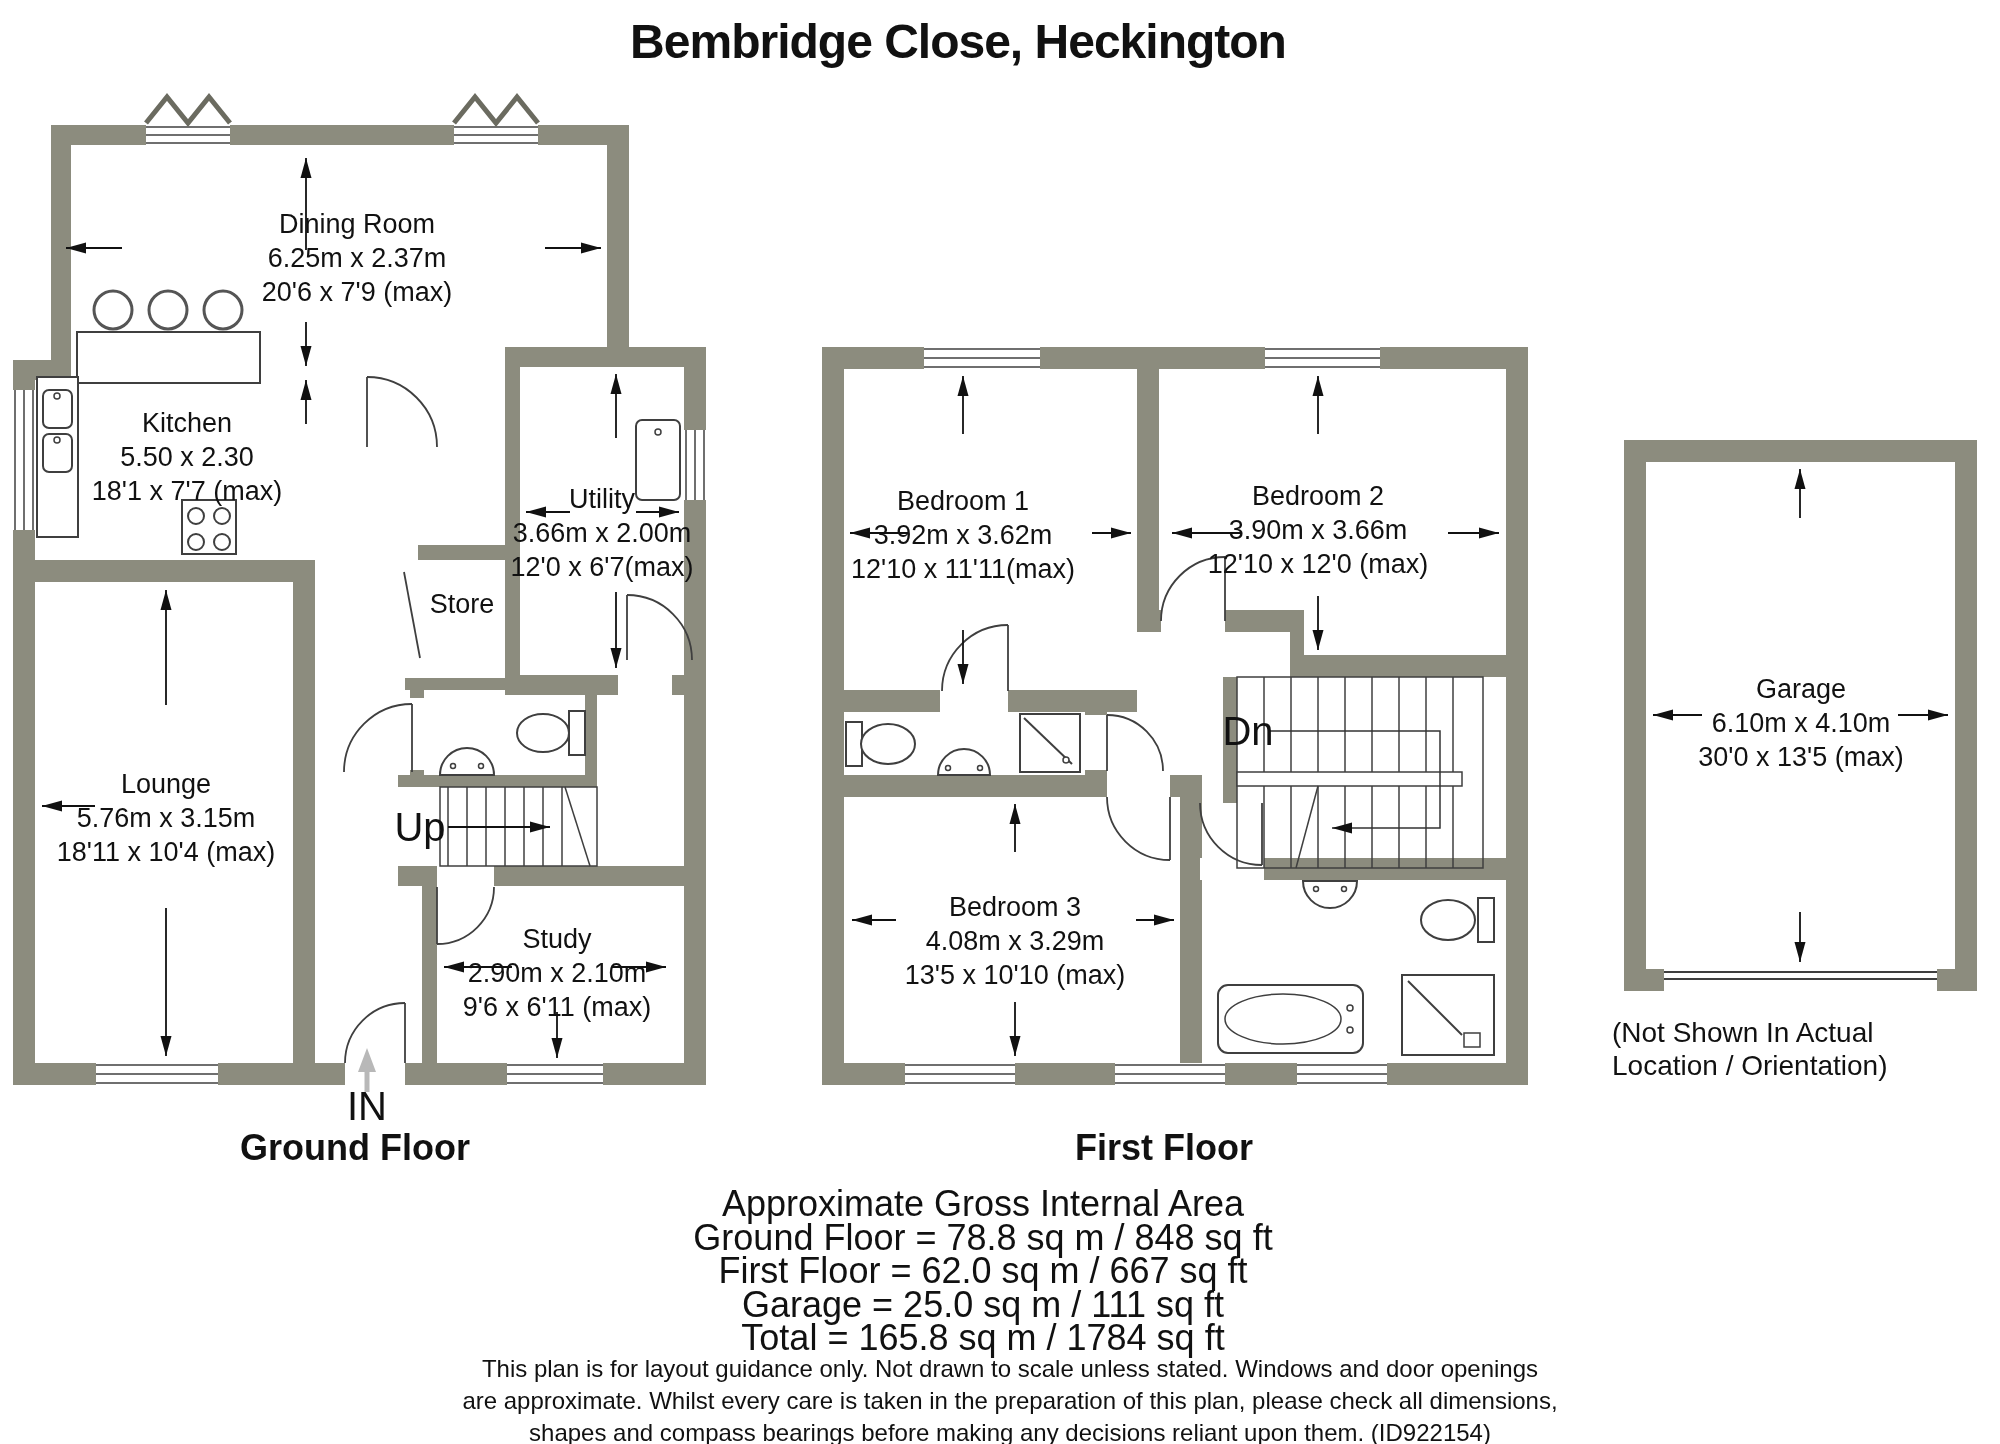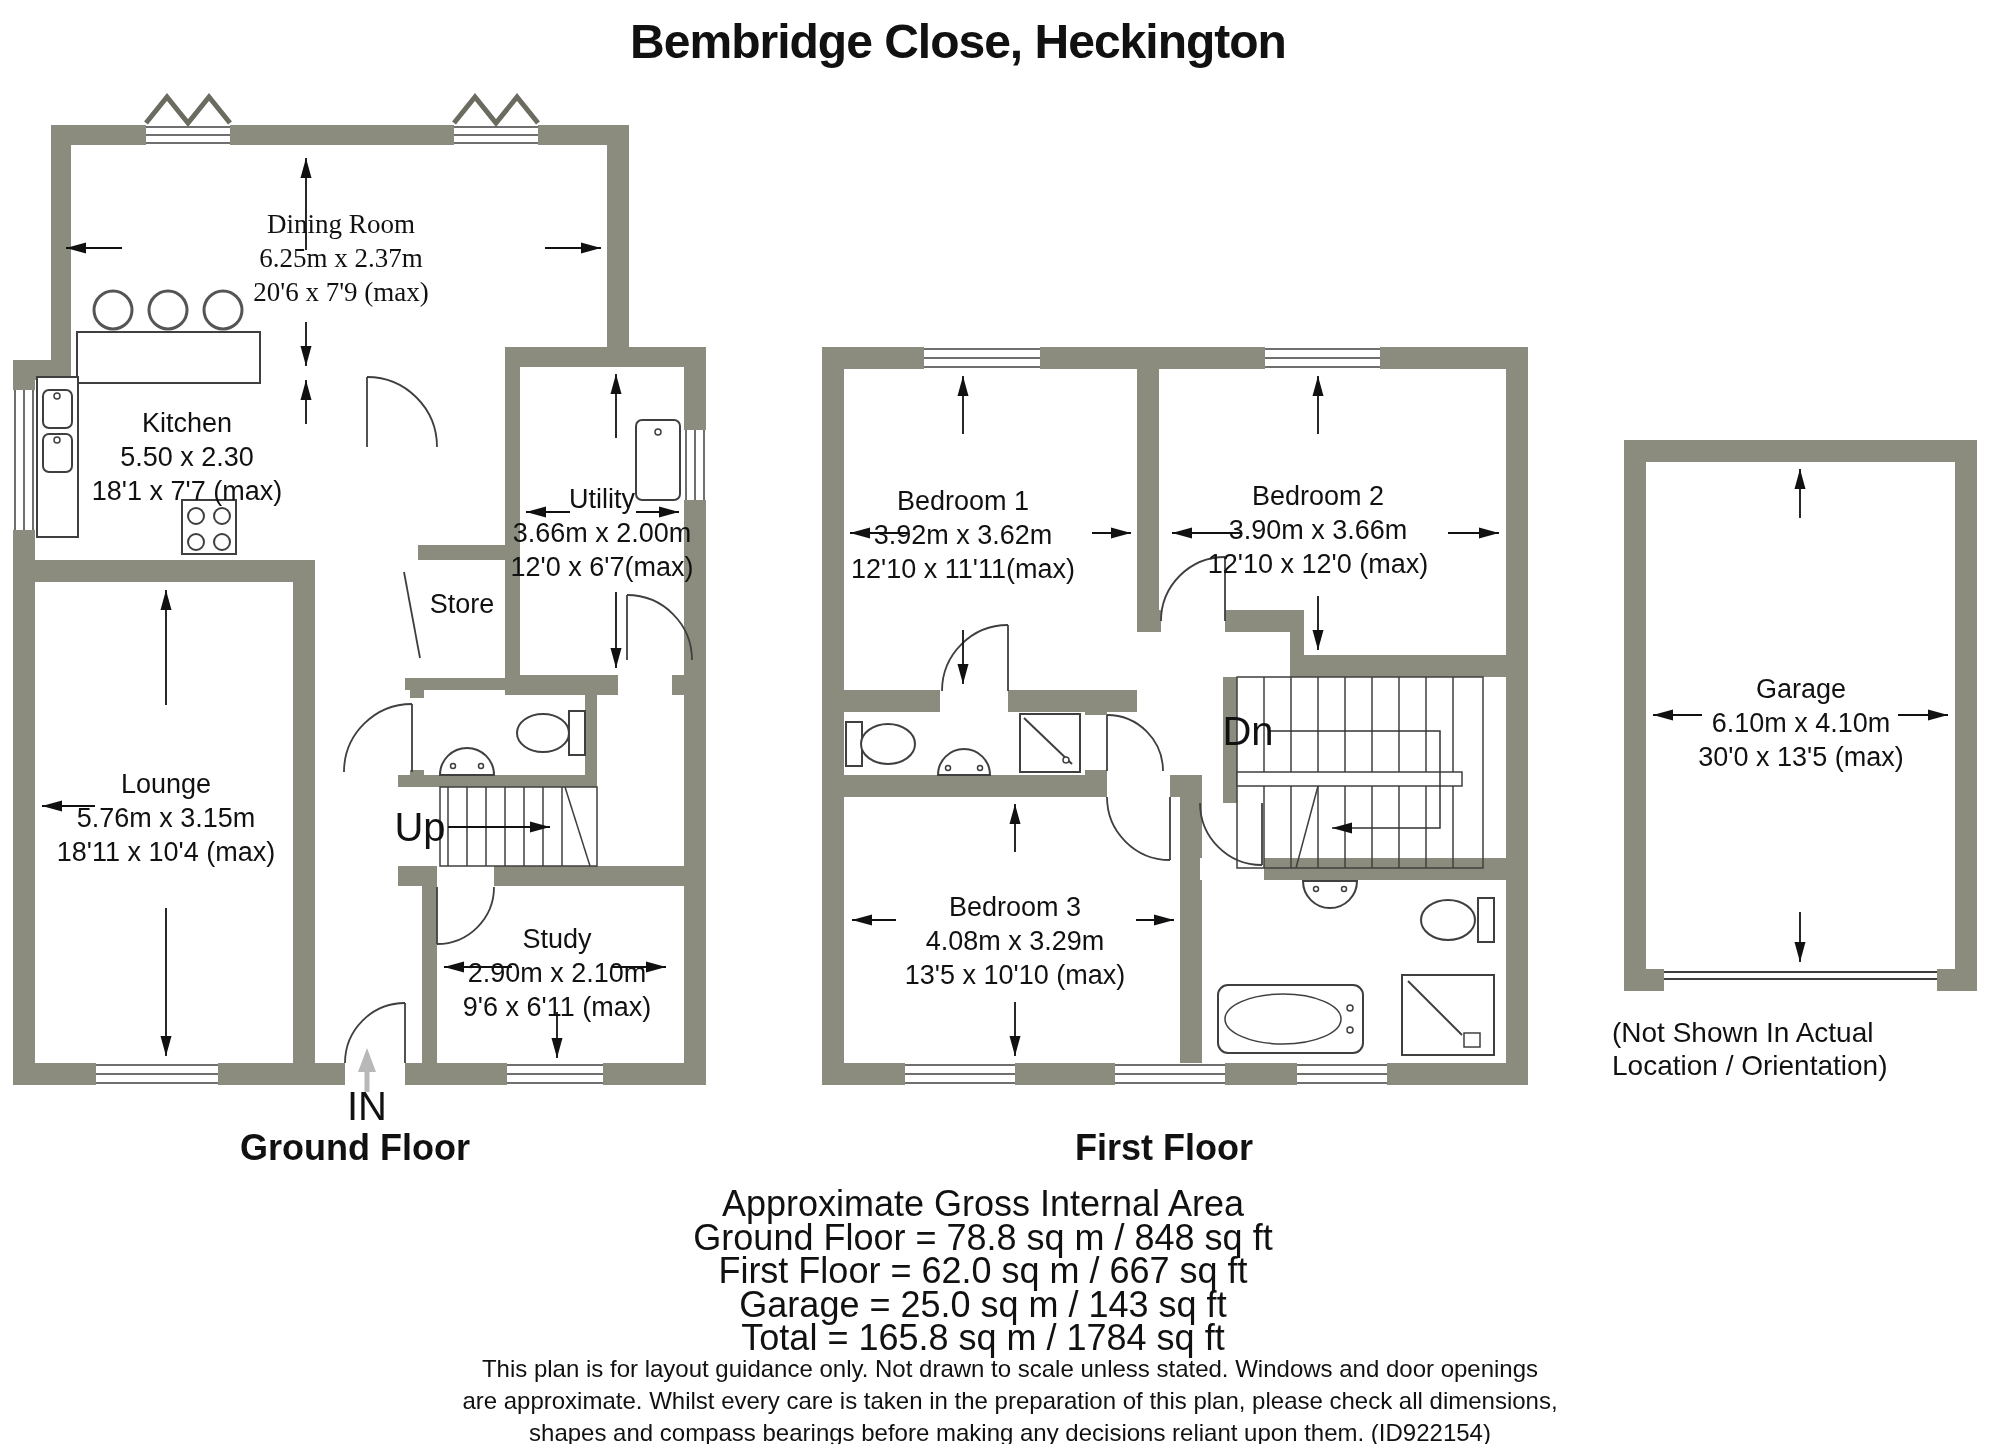--- a/index.html
+++ b/index.html
@@ -326,21 +326,21 @@
       <line x1="1800" y1="518" x2="1800" y2="469" marker-end="url(#ah)"></line>
       <line x1="1800" y1="912" x2="1800" y2="962" marker-end="url(#ah)"></line>
       <line x1="1702" y1="715" x2="1653" y2="715" marker-end="url(#ah)"></line>
       <line x1="1898" y1="715" x2="1948" y2="715" marker-end="url(#ah)"></line>
     </g>
   </g>
 </svg>
 
   <div class="abs ctr title" style="left:958px;top:41px;">Bembridge Close, Heckington</div>
 
-  <div class="abs ctr room-label" style="left:341px;top:258px;font-family:Liberation Serif, serif;">
+  <div class="abs ctr room-label" style="left:357px;top:258px;">
     <span>Dining Room</span>
     <span>6.25m x 2.37m</span>
     <span>20'6 x 7'9 (max)</span>
   </div>
 
   <div class="abs ctr room-label" style="left:187px;top:457px;">
     <span>Kitchen</span>
     <span>5.50 x 2.30</span>
     <span>18'1 x 7'7 (max)</span>
   </div>
@@ -400,21 +400,21 @@
     <div>(Not Shown In Actual</div>
     <div>Location / Orientation)</div>
   </div>
 
   <div class="abs ctr floor-heading" style="left:1164px;top:1148px;">First Floor</div>
 
   <div class="abs footer-areas" style="left:983px;top:1187px;transform:translateX(-50%);text-align:center;">
     <div>Approximate Gross Internal Area</div>
     <div>Ground Floor = 78.8 sq m / 848 sq ft</div>
     <div>First Floor = 62.0 sq m / 667 sq ft</div>
-    <div>Garage = 25.0 sq m / 143 sq ft</div>
+    <div>Garage = 25.0 sq m / 111 sq ft</div>
     <div>Total = 165.8 sq m / 1784 sq ft</div>
   </div>
 
   <div class="abs disclaimer" style="left:1010px;top:1353px;transform:translateX(-50%);text-align:center;">
     <div>This plan is for layout guidance only. Not drawn to scale unless stated. Windows and door openings</div>
     <div>are approximate. Whilst every care is taken in the preparation of this plan, please check all dimensions,</div>
     <div>shapes and compass bearings before making any decisions reliant upon them. (ID922154)</div>
   </div>
 
 </div>

